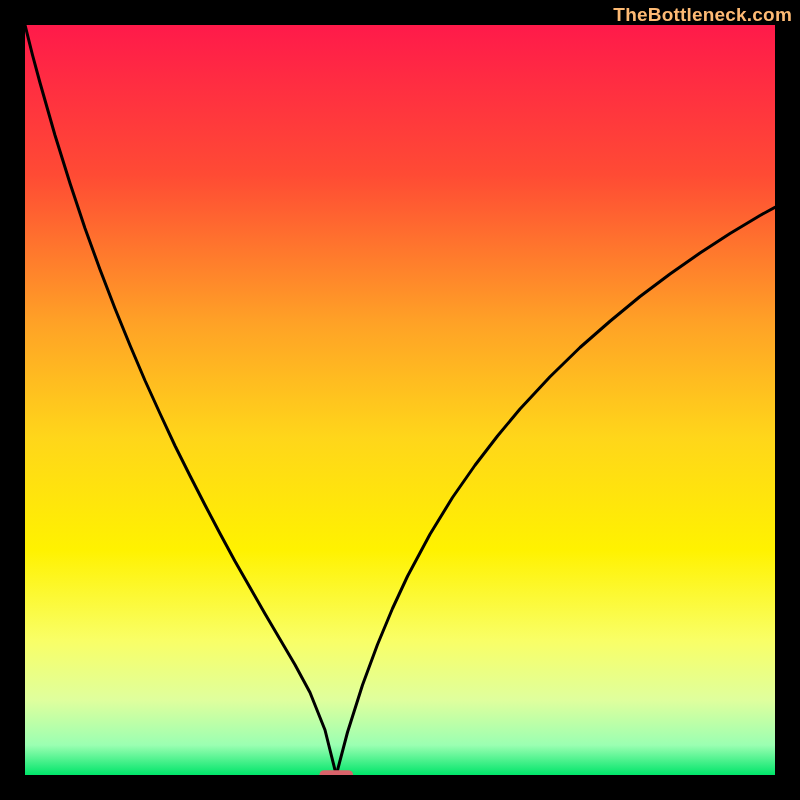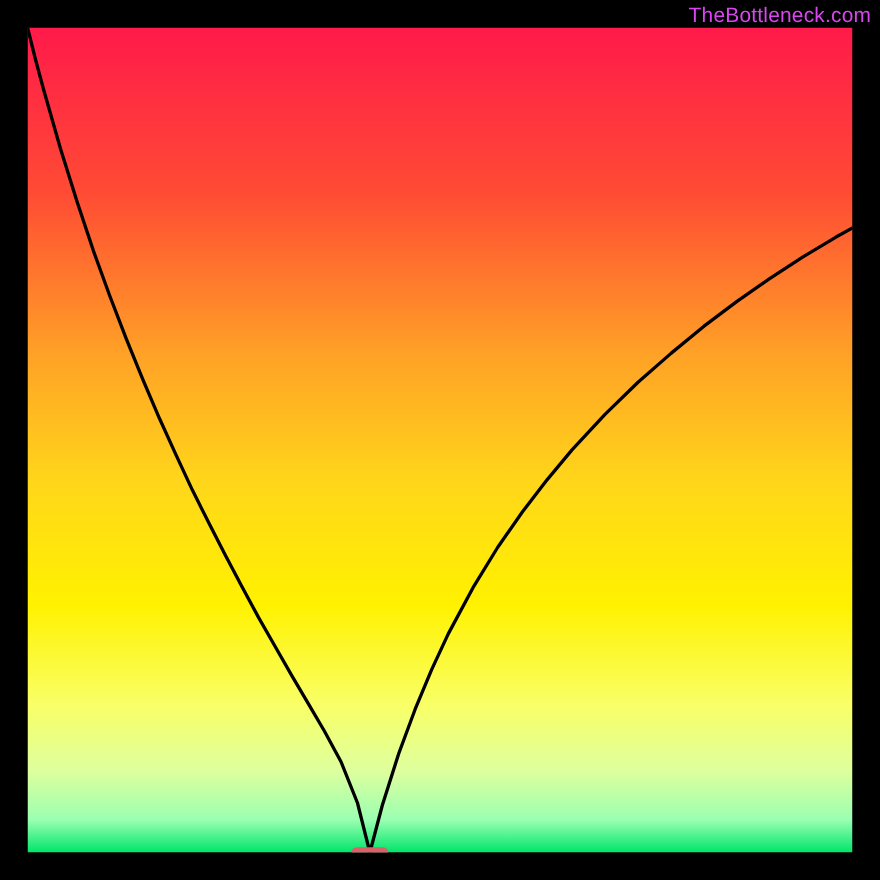--- a/index.html
+++ b/index.html
@@ -21,23 +21,23 @@
     position: absolute;
     left: 25px;
     top: 25px;
     width: 750px;
     height: 750px;
   }
   .watermark {
     position: absolute;
     top: 4px;
     right: 8px;
-    color: #d946ef;
+    color: #fdba74;
     font-size: 19px;
-    font-weight: 400;
+    font-weight: 700;
     letter-spacing: 0.2px;
     user-select: none;
   }
 </style>
 </head>
 <body>
 
 <div class="frame">
   <svg class="plot" viewBox="0 0 750 750" preserveAspectRatio="none">
     <defs>

